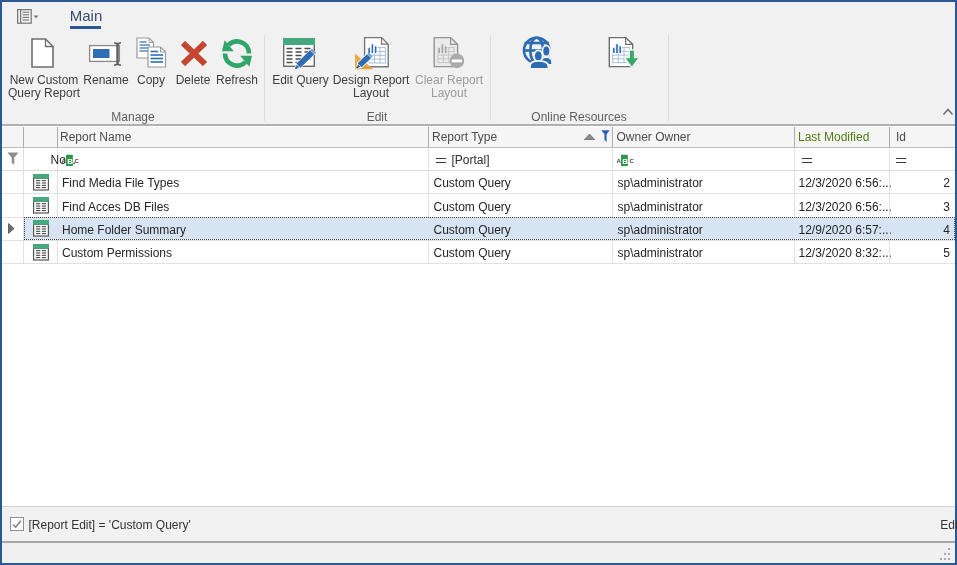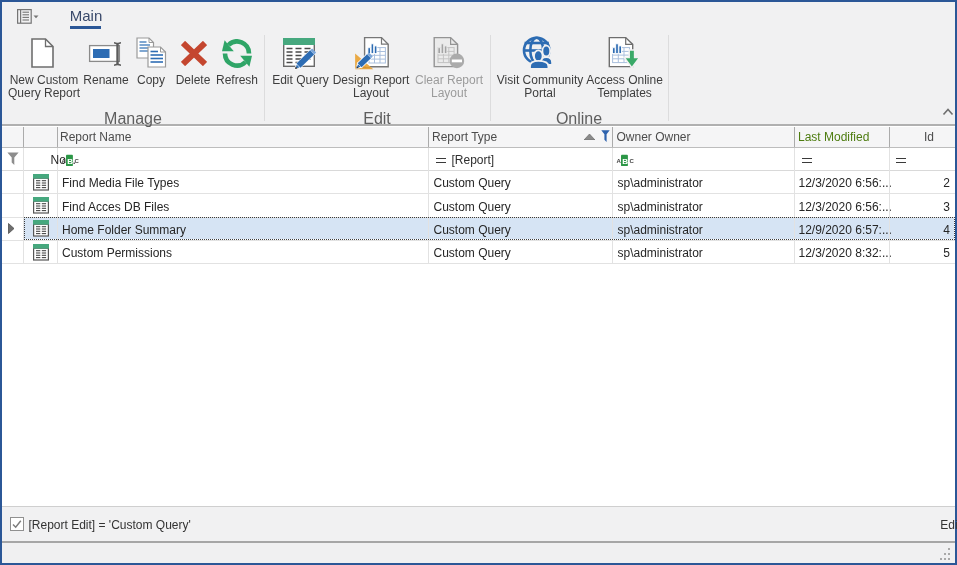--- a/index.html
+++ b/index.html
@@ -1,21 +1,21 @@
 <!DOCTYPE html>
 <html><head>
 <meta charset="utf-8">
 <style>
 html,body{margin:0;padding:0;}
 #root{position:relative;width:957px;height:565px;background:#fff;overflow:hidden;
  font-family:"Liberation Sans",sans-serif;-webkit-font-smoothing:antialiased;}
 #root *{box-sizing:border-box;}
 .abs{position:absolute;}
 .lbl{position:absolute;font-size:12px;line-height:13px;color:#3e3e3e;text-align:center;top:74px;}
-.glbl{position:absolute;font-size:16px;color:#5e5e5e;text-align:center;top:109.5px;}
+.glbl{position:absolute;font-size:12px;color:#5e5e5e;text-align:center;top:109.5px;}
 .vsep{position:absolute;top:35px;height:86px;width:1px;background:#dcdcdd;}
 .hl{position:absolute;height:1px;background:#e2e2e2;left:2px;width:953px;}
 .vl{position:absolute;width:1px;background:#e2e2e2;}
 .cell{position:absolute;font-size:12px;color:#262626;white-space:nowrap;}
 .eq{position:absolute;top:158.2px;width:10px;height:4.4px;border-top:1.3px solid #3a3a3a;border-bottom:1.3px solid #3a3a3a;}
 </style>
 </head>
 <body>
 <div id="root">
 
@@ -192,76 +192,74 @@
    <circle cx="16.7" cy="14.4" r="12.7"></circle>
    <ellipse cx="16.7" cy="14.4" rx="6.4" ry="12.7"></ellipse>
    <line x1="4.6" y1="7" x2="28.8" y2="7"></line>
    <line x1="4.1" y1="14.5" x2="29.3" y2="14.5"></line>
   </g>
   <ellipse cx="26.3" cy="15.1" rx="3.9" ry="5.4" fill="#2d6cb3" stroke="#f1f1f2" stroke-width="1.8"></ellipse>
   <path d="M20.5 28.8 V26.4 C20.5 22.6 23 21 26.3 21 C29.6 21 32.1 22.6 32.1 26.4 V28.8 Z" fill="#2d6cb3" stroke="#f1f1f2" stroke-width="1.8"></path>
   <ellipse cx="18.3" cy="20.1" rx="4.3" ry="5.7" fill="#2d6cb3" stroke="#f1f1f2" stroke-width="1.8"></ellipse>
   <path d="M10 33 V30.4 C10 26.2 13.6 24.9 18.3 24.9 C23 24.9 28.4 26.2 28.4 30.4 V33 Z" fill="#2d6cb3" stroke="#f1f1f2" stroke-width="1.8"></path>
  </svg>
- <div class="lbl" style="left:492px;width:96px;">Visit Community<br>Portal</div>
 
  <svg class="abs" style="left:606px;top:36px;" width="38" height="36" viewBox="0 0 38 36">
   <path d="M3.3 1.6 H19.7 L26.7 8.4 V30.6 H3.3 Z" fill="#fff" stroke="#6e6e6e" stroke-width="1.4"></path>
   <path d="M19.7 1.6 V8.4 H26.7" fill="none" stroke="#6e6e6e" stroke-width="1.2"></path>
   <g stroke="#a9bfdd" stroke-width="1" fill="none">
    <rect x="6.6" y="11.6" width="17" height="15"></rect>
    <line x1="6.6" y1="15.4" x2="23.6" y2="15.4"></line>
         <line x1="6.6" y1="19.1" x2="23.6" y2="19.1"></line>
         <line x1="6.6" y1="22.8" x2="23.6" y2="22.8"></line>
    <line x1="12.3" y1="11.6" x2="12.3" y2="26.6"></line>
         <line x1="18" y1="11.6" x2="18" y2="26.6"></line>
   </g>
   <g fill="#2d6cb3" stroke="#fff" stroke-width="0.9">
    <rect x="6.5" y="11.7" width="2.6" height="5.9"></rect>
    <rect x="9.7" y="7.8" width="2.6" height="9.8"></rect>
    <rect x="12.9" y="9.9" width="2.6" height="7.7"></rect>
   </g>
   <path d="M23.2 14 H28.6 V21.5 H33.6 L25.9 31.8 L18.2 21.5 H23.2 Z" fill="#3aa968" stroke="#f1f1f2" stroke-width="1.5"></path>
  </svg>
- <div class="lbl" style="left:579.5px;width:90px;">Access Online<br>Templates</div>
 
  <div class="abs" style="left:2px;top:126.5px;width:953px;height:20.5px;background:#f5f5f6;"></div>
  <div class="abs" style="left:2px;top:147px;width:953px;height:1px;background:#bdbdbd;"></div>
  <div class="vl" style="left:23px;top:127px;height:20px;background:#ababab;"></div>
  <div class="vl" style="left:57px;top:127px;height:20px;background:#ababab;"></div>
  <div class="vl" style="left:428px;top:127px;height:20px;background:#ababab;"></div>
  <div class="vl" style="left:612px;top:127px;height:20px;background:#ababab;"></div>
  <div class="vl" style="left:794px;top:127px;height:20px;background:#ababab;"></div>
  <div class="vl" style="left:889px;top:127px;height:20px;background:#ababab;"></div>
  <div class="cell" style="left:60px;top:130px;color:#4c4c4c;">Report Name</div>
  <div class="cell" style="left:432px;top:130px;color:#4c4c4c;">Report Type</div>
  <div class="cell" style="left:616.5px;top:130px;color:#4c4c4c;">Owner Owner</div>
  <div class="cell" style="left:798px;top:130px;color:#4d7c0f;">Last Modified</div>
- <div class="cell" style="left:924px;top:130px;color:#4c4c4c;">Id</div>
+ <div class="cell" style="left:896px;top:130px;color:#4c4c4c;">Id</div>
  <svg class="abs" style="left:584px;top:134px;" width="11" height="6" viewBox="0 0 11 6">
       <path d="M5.5 0 L11 6 L0 6 Z" fill="#8a8a8a" stroke="#6a6a6a" stroke-width="0.7"></path>
     </svg>
  <svg class="abs" style="left:601px;top:130px;" width="9" height="13" viewBox="0 0 9 13">
       <path d="M0.3 0.3 H8.7 L5.6 4.3 V12 L3.4 9.8 V4.3 Z" fill="#2d62ad"></path>
     </svg>
 
  <div class="abs" style="left:2px;top:148px;width:953px;height:22px;background:#fff;"></div>
  <div class="hl" style="top:169.9px;background:#d9d9d9;"></div>
  <div class="vl" style="left:23px;top:148px;height:22px;"></div>
  <div class="vl" style="left:57px;top:148px;height:22px;"></div>
  <div class="vl" style="left:428px;top:148px;height:22px;"></div>
  <div class="vl" style="left:612px;top:148px;height:22px;"></div>
  <div class="vl" style="left:794px;top:148px;height:22px;"></div>
  <div class="vl" style="left:889px;top:148px;height:22px;"></div>
  <svg class="abs" style="left:7px;top:152px;" width="12" height="14" viewBox="0 0 12 14">
       <path d="M0.4 0.4 H11.6 L7.3 5.6 V13 L4.7 10.4 V5.6 Z" fill="#8d8d8d"></path>
     </svg>
  <div class="cell" style="left:27.5px;top:153px;padding-left:23px;">No...</div>
  <div class="eq" style="left:436px;"></div>
- <div class="cell" style="left:451.5px;top:153px;color:#2e2e2e;">[Report]</div>
+ <div class="cell" style="left:451.5px;top:153px;color:#2e2e2e;">[Portal]</div>
  <div class="eq" style="left:802px;"></div>
  <div class="eq" style="left:896px;"></div>
  <svg class="abs abc" style="left:61px;top:154px;" width="18" height="13" viewBox="0 0 18 13">
       <text x="0.5" y="8.7" font-family="Liberation Sans" font-size="6" font-weight="700" fill="#3f3f3f">A</text>
       <rect x="5" y="0.8" width="6.9" height="11.3" rx="0.9" fill="#2c9747"></rect>
       <text x="6.3" y="9.5" font-family="Liberation Sans" font-size="8" font-weight="700" fill="#fff" textLength="5.3">B</text>
       <text x="13.4" y="8.7" font-family="Liberation Sans" font-size="6" font-weight="700" fill="#3f3f3f">C</text>
     </svg>
  <svg class="abs abc" style="left:616px;top:154px;" width="18" height="13" viewBox="0 0 18 13">
       <text x="0.5" y="8.7" font-family="Liberation Sans" font-size="6" font-weight="700" fill="#3f3f3f">A</text>

